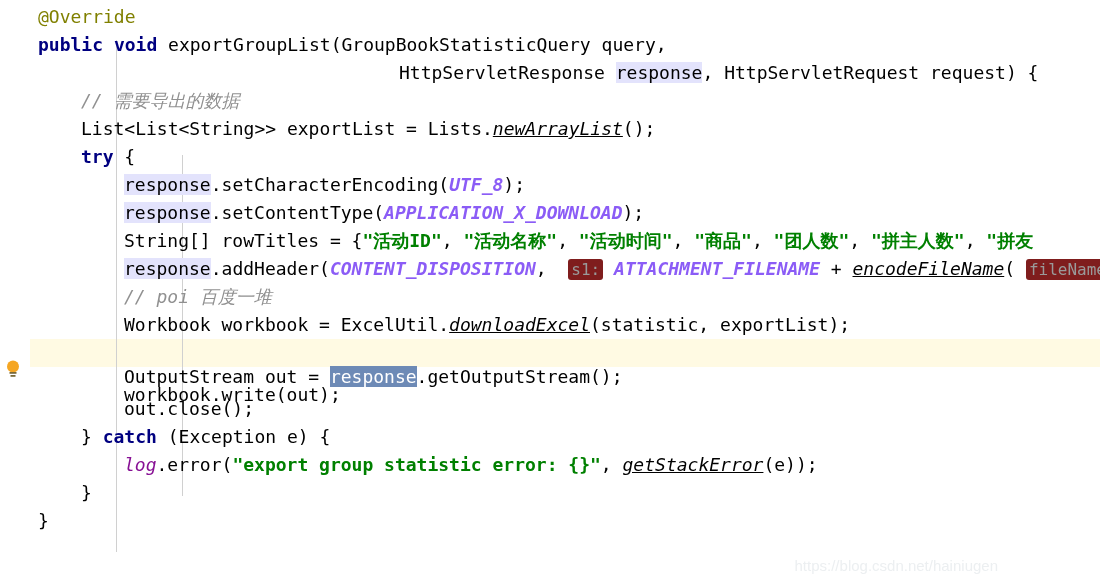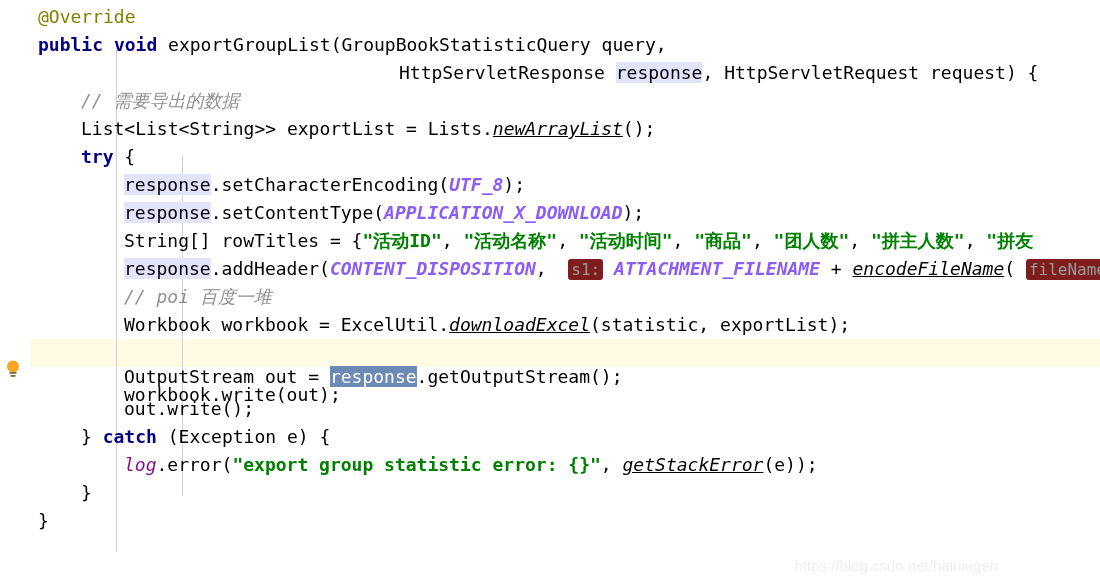--- a/index.html
+++ b/index.html
@@ -126,21 +126,21 @@
       <div class="line" style="top: 115px; padding-left: 81px;"><span class="plain">List&lt;List&lt;String&gt;&gt; exportList = Lists.</span><span class="smeth">newArrayList</span><span class="plain">();</span></div>
       <div class="line" style="top: 143px; padding-left: 81px;"><span class="kw">try</span><span class="plain"> {</span></div>
       <div class="line" style="top: 171px; padding-left: 124px;"><span class="plain hl">response</span><span class="plain">.setCharacterEncoding(</span><span class="sfield">UTF_8</span><span class="plain">);</span></div>
       <div class="line" style="top: 199px; padding-left: 124px;"><span class="plain hl">response</span><span class="plain">.setContentType(</span><span class="sfield">APPLICATION_X_DOWNLOAD</span><span class="plain">);</span></div>
       <div class="line" style="top: 227px; padding-left: 124px;"><span class="plain">String[] rowTitles = {</span><span class="str">"活动ID"</span><span class="plain">, </span><span class="str">"活动名称"</span><span class="plain">, </span><span class="str">"活动时间"</span><span class="plain">, </span><span class="str">"商品"</span><span class="plain">, </span><span class="str">"团人数"</span><span class="plain">, </span><span class="str">"拼主人数"</span><span class="plain">, </span><span class="str">"拼友</span></div>
       <div class="line" style="top: 255px; padding-left: 124px;"><span class="plain hl">response</span><span class="plain">.addHeader(</span><span class="sfield">CONTENT_DISPOSITION</span><span class="plain">,  </span><span class="hint">s1:</span><span class="plain"> </span><span class="sfield">ATTACHMENT_FILENAME</span><span class="plain"> + </span><span class="smeth">encodeFileName</span><span class="plain">( </span><span class="hint">fileName</span></div>
       <div class="line" style="top: 283px; padding-left: 124px;"><span class="cmt">// poi 百度一堆</span></div>
       <div class="line" style="top: 311px; padding-left: 124px;"><span class="plain">Workbook workbook = ExcelUtil.</span><span class="smeth">downloadExcel</span><span class="plain">(statistic, exportList);</span></div>
       <div class="line" style="top: 339px; padding-left: 124px; margin-top: 24px;"><span class="plain">OutputStream out = </span><span class="sel">response</span><span class="plain">.getOutputStream();</span></div>
       <div class="line" style="top: 381px; padding-left: 124px;"><span class="plain">workbook.write(out);</span></div>
-      <div class="line" style="top: 395px; padding-left: 124px;"><span class="plain">out.write();</span></div>
+      <div class="line" style="top: 395px; padding-left: 124px;"><span class="plain">out.close();</span></div>
       <div class="line" style="top: 423px; padding-left: 81px;"><span class="plain">} </span><span class="kw">catch</span><span class="plain"> (Exception e) {</span></div>
       <div class="line" style="top: 451px; padding-left: 124px;"><span class="sfield2">log</span><span class="plain">.error(</span><span class="str">"export group statistic error: {}"</span><span class="plain">, </span><span class="smeth">getStackError</span><span class="plain">(e));</span></div>
       <div class="line" style="top: 479px; padding-left: 81px;"><span class="plain">}</span></div>
       <div class="line" style="top: 507px; padding-left: 38px;"><span class="plain">}</span></div>
     </div>
 
   <svg class="bulb" style="left:5px; top:360px;" viewBox="0 0 16 18">
     <ellipse cx="8" cy="6.5" rx="6" ry="6" fill="#f5a623"></ellipse>
     <rect x="4.5" y="12" width="7" height="1.8" fill="#7a6a3a"></rect>
     <rect x="5.5" y="15" width="5" height="1.8" fill="#7a6a3a"></rect>

